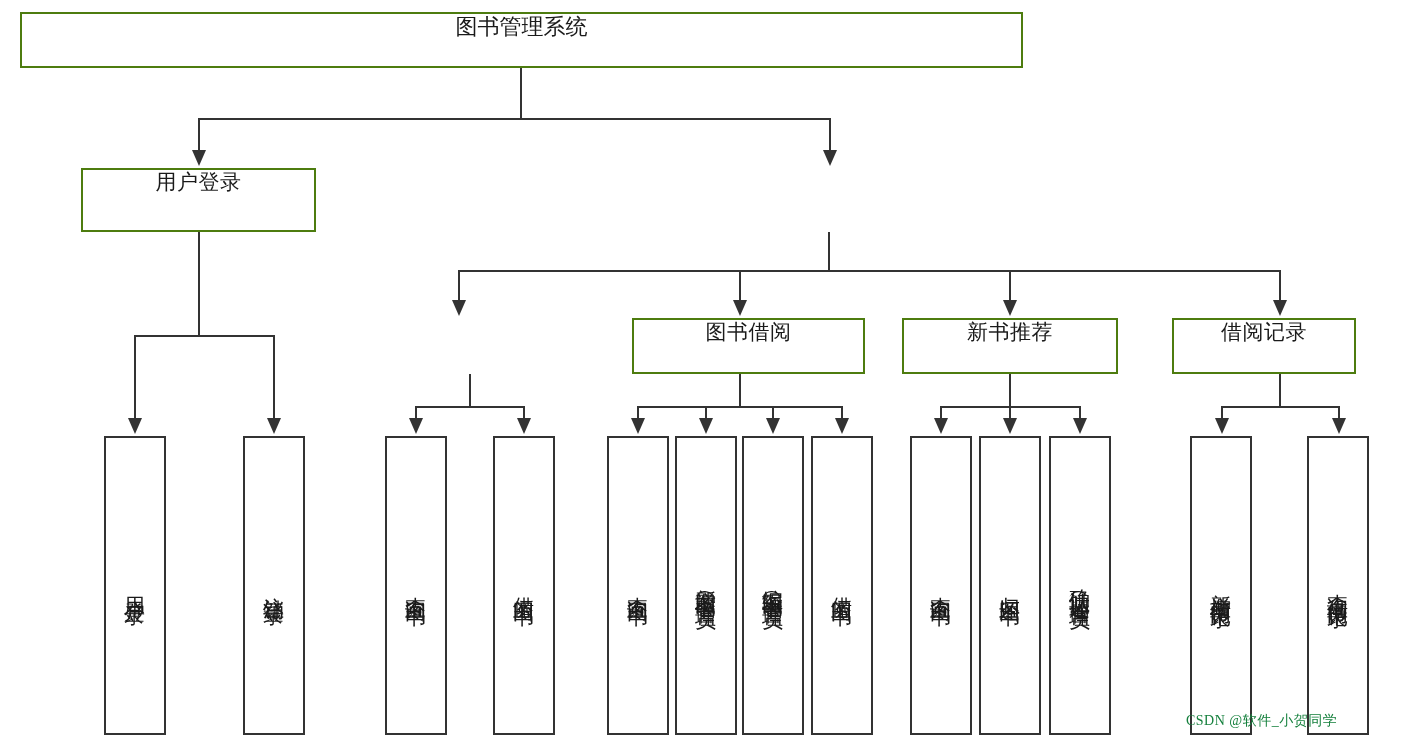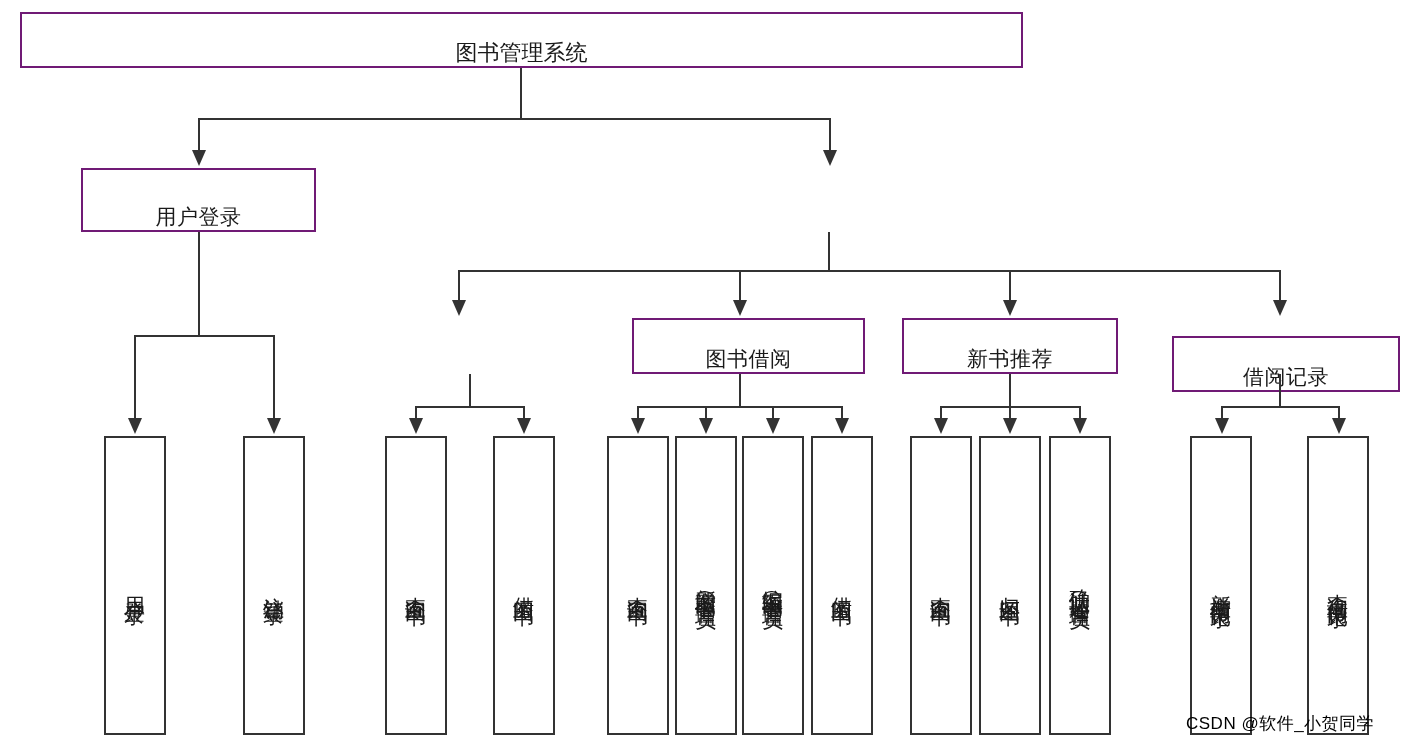--- a/index.html
+++ b/index.html
@@ -13,24 +13,24 @@
   #canvas {
     position: relative;
     width: 1405px;
     height: 747px;
     background: #ffffff;
     overflow: hidden;
   }
   .node {
     position: absolute;
     box-sizing: border-box;
-    border: 2px solid #701a75;
+    border: 2px solid #4d7c0f;
     background: #ffffff;
     display: flex;
-    align-items: flex-end;
+    align-items: flex-start;
     justify-content: center;
     color: #1a1a1a;
     line-height: 1.18;
   }
   .node-h {
     font-size: 21px;
     letter-spacing: 0.5px;
   }
   .node-root {
     font-size: 22px;
@@ -64,25 +64,26 @@
     width: 0;
     height: 0;
     border-left: 7px solid transparent;
     border-right: 7px solid transparent;
     border-top: 16px solid #333333;
   }
   #watermark {
     position: absolute;
     left: 1186px;
     top: 712px;
-    font-size: 17px;
-    color: #000000;
+    font-size: 14px;
+    color: #15803d;
     letter-spacing: 0.5px;
     white-space: nowrap;
     pointer-events: none;
+    font-family: Liberation Serif, serif;
   }
 </style>
 </head>
 <body>
 
 <div id="canvas">
 
   <div class="node node-root" style="left:20px; top:12px; width:1003px; height:56px;">
     <span>图书管理系统</span>
   </div>
@@ -117,21 +118,21 @@
   <div class="arrow" style="left:1003px; top:300px;"></div>
   <div class="conn vline" style="left:1279px; top:270px; width:2px; height:32px;"></div>
   <div class="arrow" style="left:1273px; top:300px;"></div>
 
   <div class="node node-h" style="left:632px; top:318px; width:233px; height:56px;">
     <span>图书借阅</span>
   </div>
   <div class="node node-h" style="left:902px; top:318px; width:216px; height:56px;">
     <span>新书推荐</span>
   </div>
-  <div class="node node-h" style="left:1172px; top:336px; width:228px; height:56px;">
+  <div class="node node-h" style="left:1172px; top:318px; width:184px; height:56px;">
     <span>借阅记录</span>
   </div>
 
   <div class="conn vline" style="left:469px; top:374px; width:2px; height:34px;"></div>
   <div class="conn hline" style="left:415px; top:406px; width:110px; height:2px;"></div>
   <div class="conn vline" style="left:415px; top:406px; width:2px; height:16px;"></div>
   <div class="arrow" style="left:409px; top:418px;"></div>
   <div class="conn vline" style="left:523px; top:406px; width:2px; height:16px;"></div>
   <div class="arrow" style="left:517px; top:418px;"></div>
 

